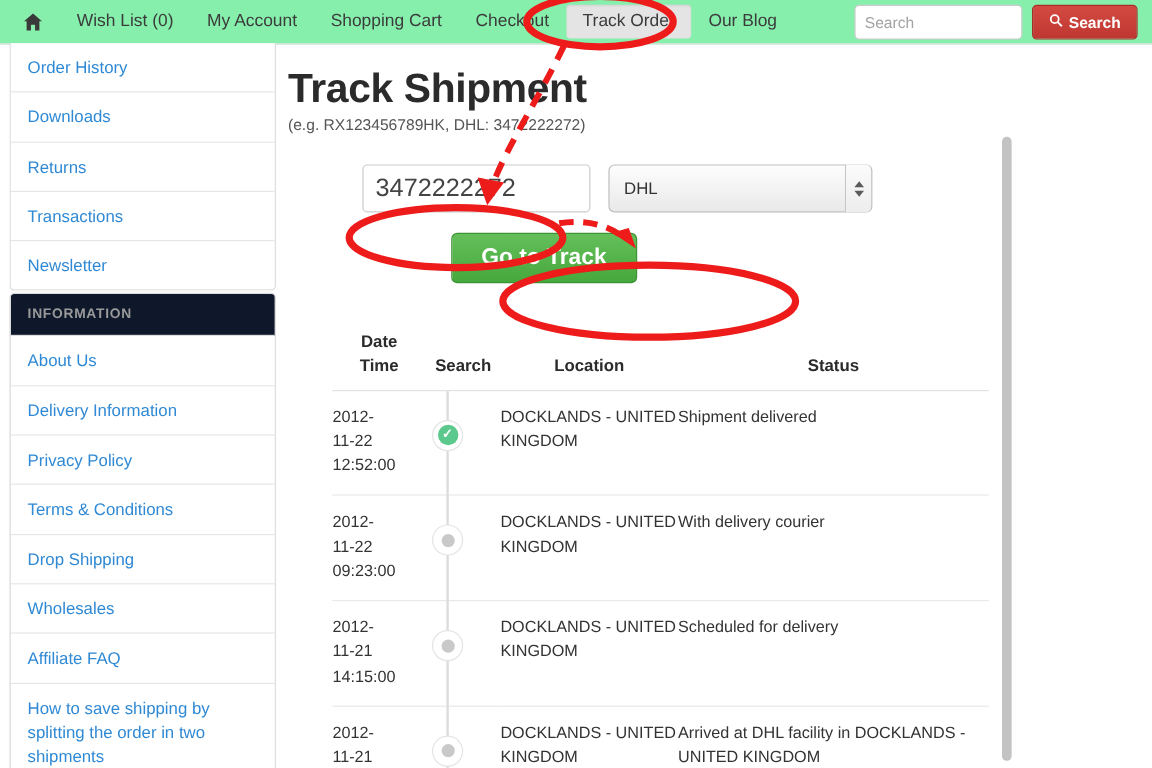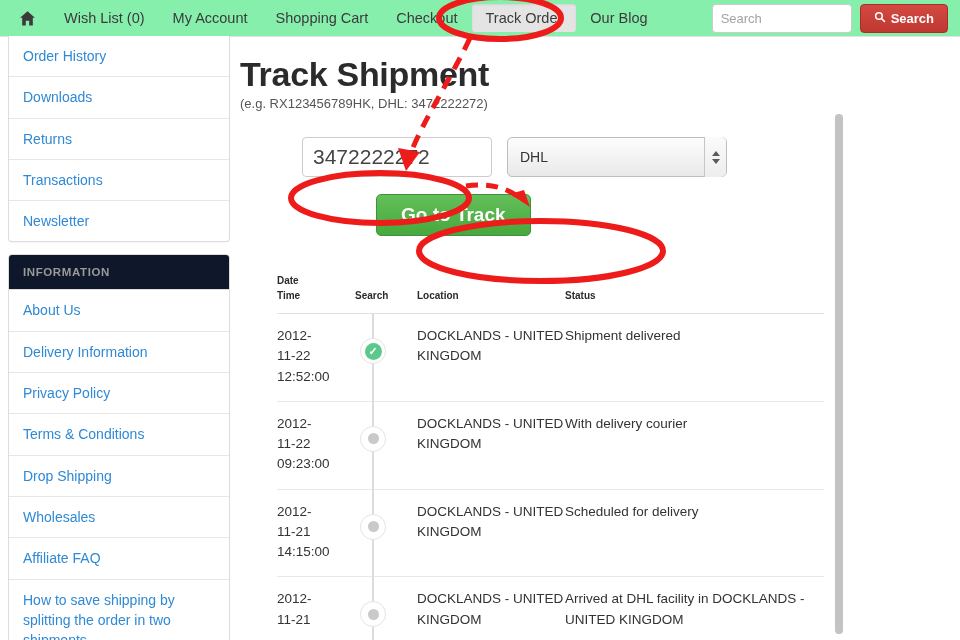--- a/index.html
+++ b/index.html
@@ -60,21 +60,21 @@
   }
 
   
   .sidebar { position: absolute; left: 8px; top: 37px; width: 222px; }
   .panel {
     background: #fff;
     border: 1px solid #dddddd;
     border-radius: 4px;
     box-shadow: 0 1px 1px rgba(0,0,0,.04);
     overflow: hidden;
-    margin-bottom: 12px;
+    margin-bottom: 2px;
   }
   .panel.clipped { border-top: none; border-radius: 0 0 4px 4px; margin-top: -1px; }
   .panel-head {
     background: #0f172a;
     border-bottom: 1px solid #dddddd;
     padding: 11px 14px;
     font-size: 11.5px; font-weight: bold; letter-spacing: .6px;
     color: #9a9a9a;
   }
   .side-link {
@@ -130,21 +130,21 @@
     background: linear-gradient(#64bf5a, #46a83d);
     border: 1px solid #3d9436; border-radius: 5px;
     color: #fff; font-size: 19px; font-weight: bold;
     font-family: "Liberation Sans", sans-serif;
     cursor: pointer;
   }
 
   
   table.track { width: 547px; margin: 38px 0 0 37px; border-collapse: collapse; }
   table.track th {
-    text-align: left; font-size: 10px; font-weight: bold; color: #2b2b2b;
+    text-align: center; font-size: 14px; font-weight: bold; color: #2b2b2b;
     padding: 0 0 10px 0; vertical-align: bottom; line-height: 1.45;
   }
   table.track thead tr { border-bottom: 1px solid #e2e2e2; }
   table.track td {
     font-size: 13.5px; color: #333; line-height: 1.5;
     padding: 12px 0 14px 0; vertical-align: top;
     border-bottom: 1px solid #e8e8e8;
   }
   .c-date { width: 78px; }
   .c-status { width: 62px; position: relative; }

